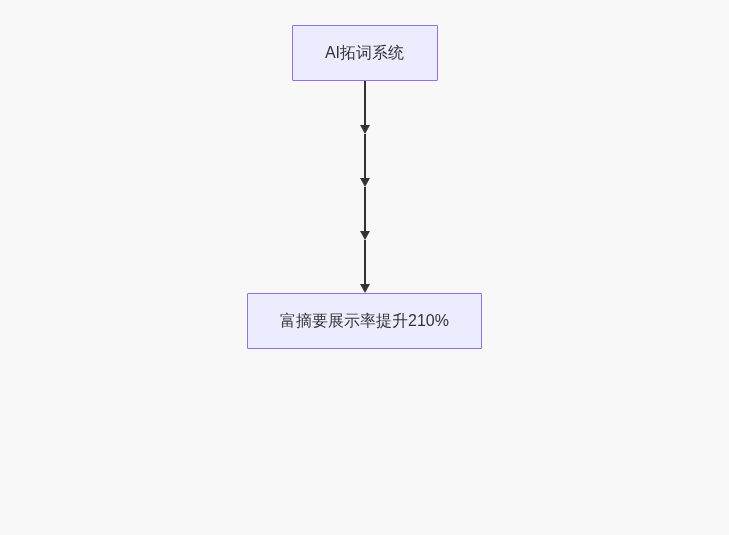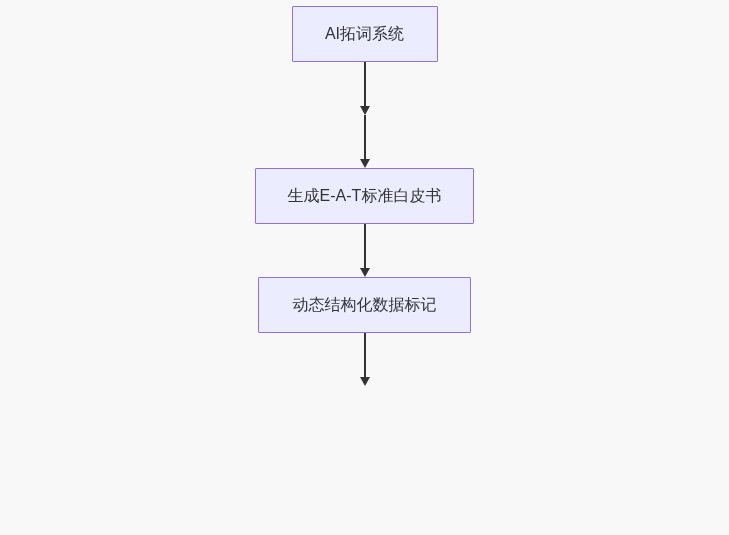--- a/index.html
+++ b/index.html
@@ -9,21 +9,21 @@
   }
   .canvas {
     position: relative;
     width: 729px;
     height: 473px;
     background: #f8f8f8;
     overflow: hidden;
     display: flex;
     flex-direction: column;
     align-items: center;
-    padding-top: 6px;
+    padding-top: 25px;
     box-sizing: border-box;
     font-family: "Liberation Sans", "DejaVu Sans", sans-serif;
   }
   .node {
     height: 56px;
     box-sizing: border-box;
     background: #ECECFF;
     border: 1.5px solid #9370DB;
     border-radius: 1px;
     display: flex;
@@ -82,32 +82,29 @@
     <div class="line"></div>
     <div class="head"></div>
   </div>
 
 
   <div class="arrow">
     <div class="line"></div>
     <div class="head"></div>
   </div>
 
-  <div class="node w3">
-    <span class="label">生成E-A-T标准白皮书</span>
-  </div>
-
-  <div class="arrow">
-    <div class="line"></div>
-    <div class="head"></div>
-  </div>
-
-  <div class="node w4">
-    <span class="label">动态结构化数据标记</span>
-  </div>
 
   <div class="arrow">
     <div class="line"></div>
     <div class="head"></div>
   </div>
 
 
+  <div class="arrow">
+    <div class="line"></div>
+    <div class="head"></div>
+  </div>
+
+  <div class="node w5">
+    <span class="label">富摘要展示率提升210%</span>
+  </div>
+
 </div>
 
 </body></html>

